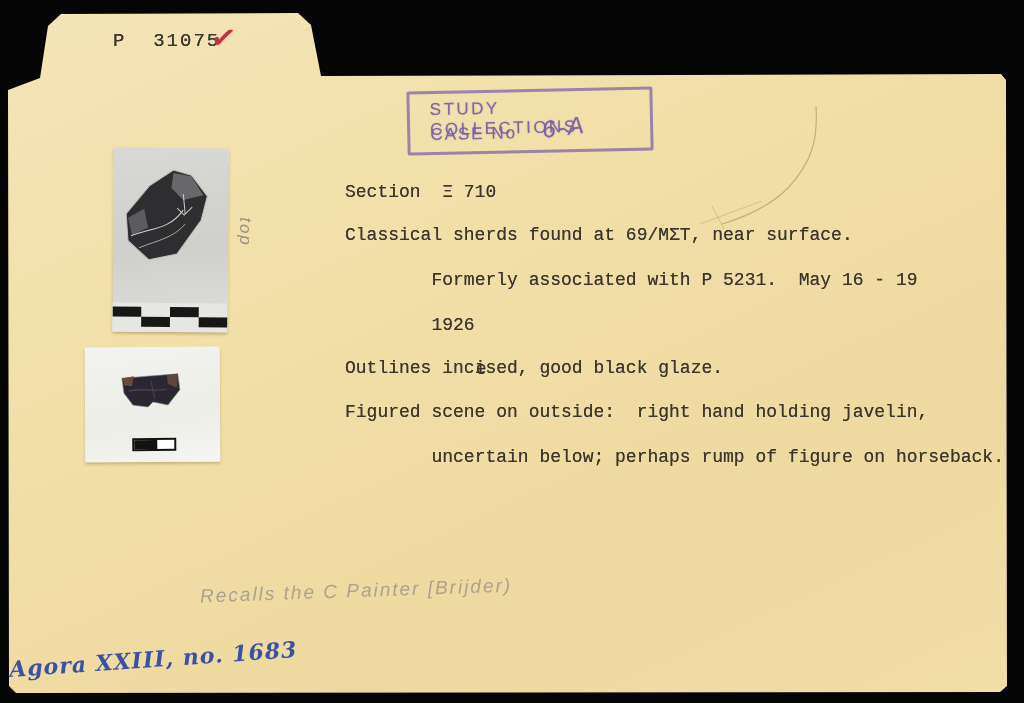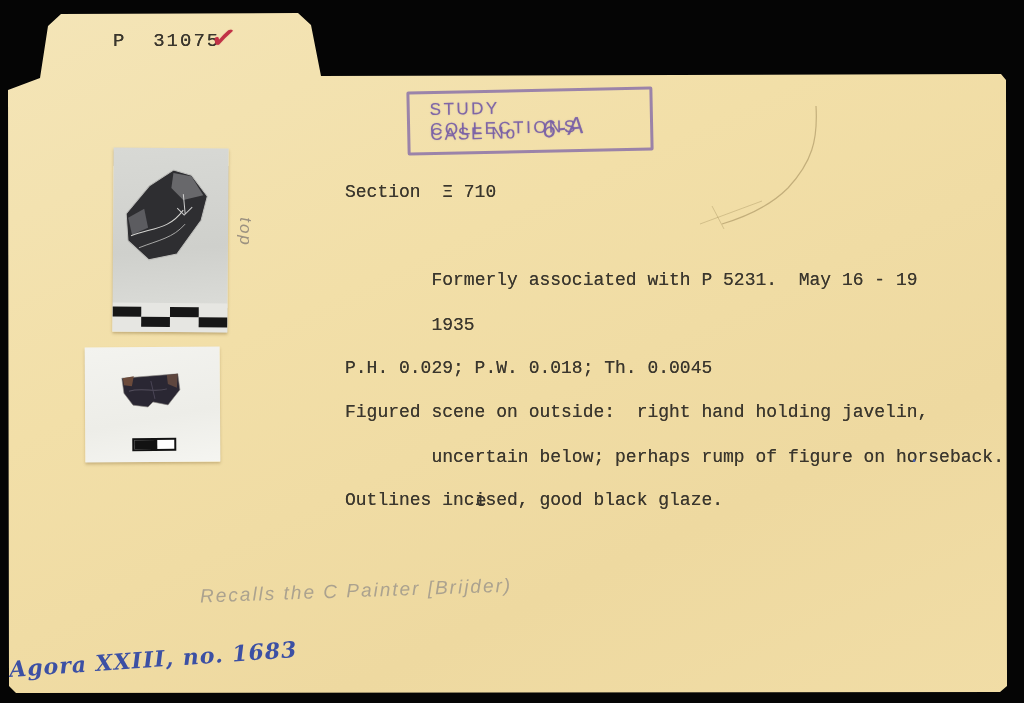--- a/index.html
+++ b/index.html
@@ -92,27 +92,26 @@
         <polygon points="82,28 93,27 92,41 83,37" fill="#5e463e"></polygon>
         <path d="M44,44 C58,40 70,46 82,42" fill="none" stroke="#55505e" stroke-width="1"></path>
         <path d="M66,34 L70,52" fill="none" stroke="#4a4556" stroke-width="1"></path>
         <rect x="48" y="92" width="42" height="11" fill="#ffffff" stroke="#121212" stroke-width="2"></rect>
         <rect x="49" y="93" width="23" height="9" fill="#121212"></rect>
       </svg>
     </div>
 
     <div class="typed mono">
       <p>Section  Ξ 710</p>
-      <p><br>
+      <p><span>Classical sherds found at 69/MΣT, near surface.</span><br>
         <span>Formerly associated with P 5231.  May 16 - 19</span><br>
-        <span>1935</span></p>
-      <p>P.H. 0.029; P.W. 0.018; Th. 0.0045</p>
+        <span>1926</span></p>
+      <p><span>Outlines inc</span><span class="ov"><span>i</span><span class="under">e</span></span><span>sed, good black glaze.</span></p>
       <p><span>Figured scene on outside:  right hand holding javelin,</span><br>
         <span>uncertain below; perhaps rump of figure on h</span><span class="ov"><span>o</span><span class="under blue">.</span></span><span>rseback.</span></p>
-      <p><span>Outlines inc</span><span class="ov"><span>i</span><span class="under">e</span></span><span>sed, good black glaze.</span></p>
     </div>
 
     <div class="pencil">Recalls the C Painter [Brijder)</div>
 
     <div class="inkref">Agora XXIII, no. 1683</div>
 
   </div>
 </div>
 
 </body></html>

